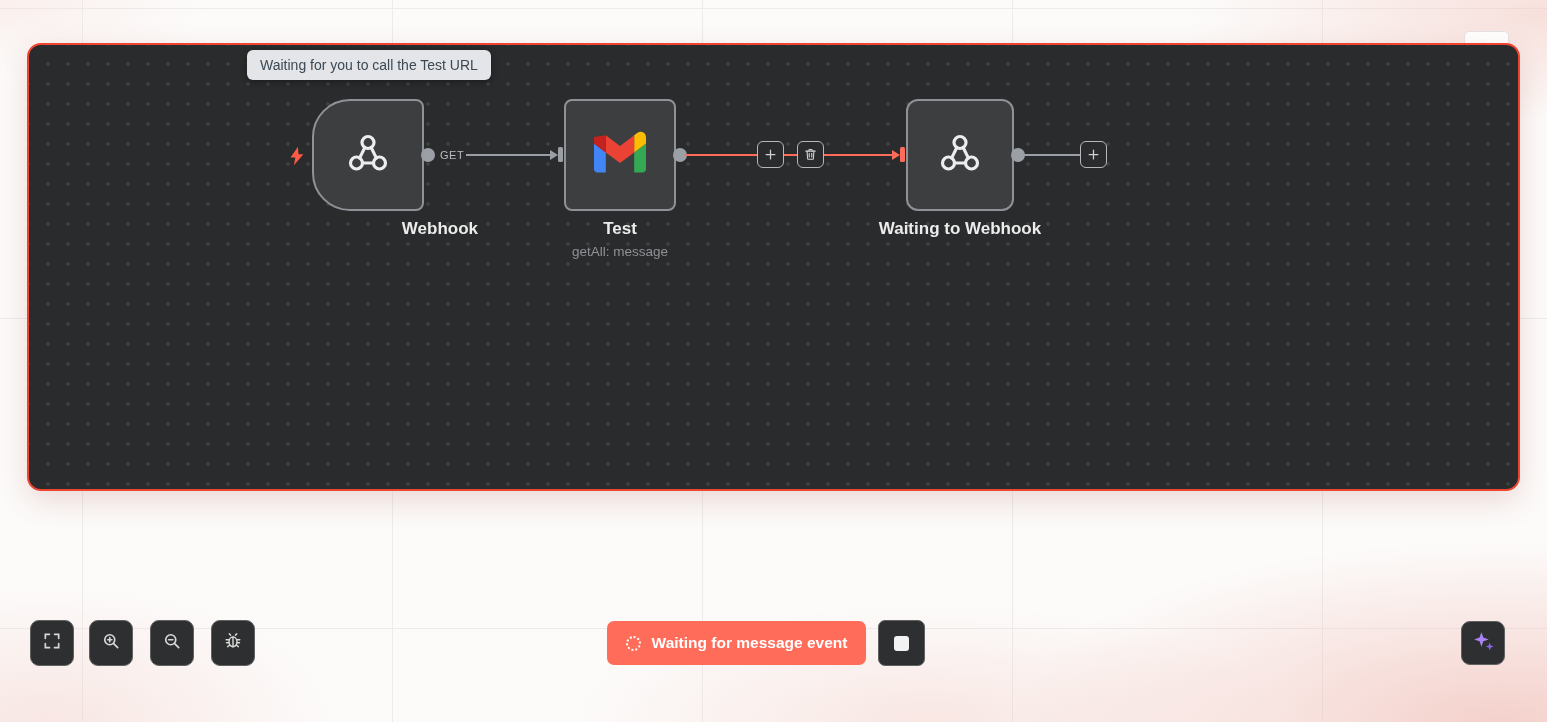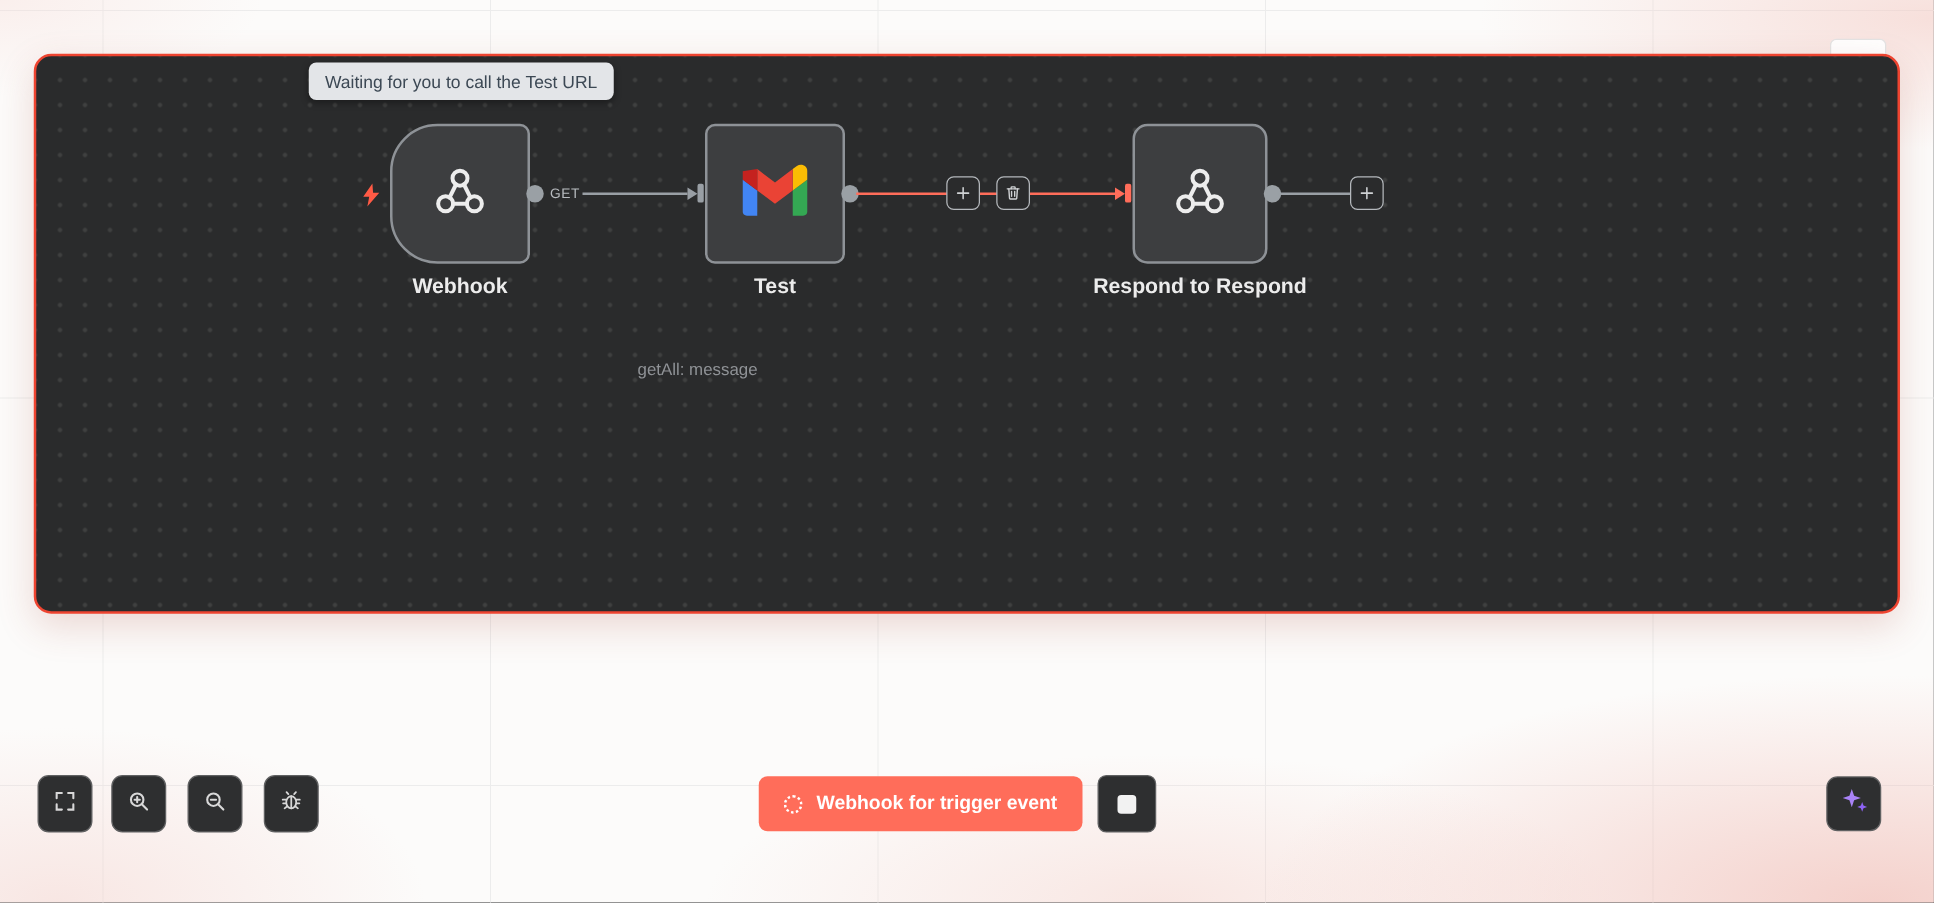--- a/index.html
+++ b/index.html
@@ -42,21 +42,21 @@
 
   
   .node {
     position:absolute; width:112px; height:112px;
     background:#3d3e40; border:2px solid #8e9297; border-radius:8px;
     display:flex; align-items:center; justify-content:center;
   }
   .node--trigger { border-radius:38px 8px 8px 38px; }
   .node--r12 { border-radius:12px; width:108px; }
   .node-label { position:absolute; text-align:center; color:#ececec; font-size:17px; font-weight:700; }
-  .node-sub   { position:absolute; color:#8f9296; font-size:13.5px;margin-top:44px; }
+  .node-sub   { position:absolute; text-align:center; color:#8f9296; font-size:13.5px; }
 
   .bolt { position:absolute; left:257px; top:96px; }
 
   
   .port { position:absolute; width:14px; height:14px; border-radius:50%; background:#9aa0a5; }
   .conn-label { position:absolute; color:#b8bcc0; font-size:11px; font-weight:400; letter-spacing:0.5px; }
   .conn-line { position:absolute; height:2px; background:#999fa5; }
   .conn-line--run { background:#ff6d5a; }
   .conn-arrow { position:absolute; width:0; height:0;
     border-top:5px solid transparent; border-bottom:5px solid transparent; border-left:8px solid #999fa5; }
@@ -113,21 +113,21 @@
       <svg viewBox="0 0 48 48" width="48" height="48" fill="none" stroke="#ededed" stroke-width="3.2" stroke-linecap="round">
         <circle cx="24" cy="13.5" r="6"></circle>
           <circle cx="12.5" cy="34" r="6"></circle>
           <circle cx="35.5" cy="34" r="6"></circle>
         <path d="M20.9 18.4 L15.6 29.1"></path>
           <path d="M27.1 18.4 L32.4 29.1"></path>
           <path d="M18.6 34 L29.4 34"></path>
       </svg>
     </span>
   </div>
-  <div class="node-label" style="left:229px; top:174px; width:220px;">Webhook</div>
+  <div class="node-label" style="left:229px; top:174px; width:220px;text-align:right;">Webhook</div>
 
   <div class="port" style="left:392px; top:103px;"></div>
   <div class="conn-label" style="left:411px; top:104px;">GET</div>
   <div class="conn-line" style="left:437px; top:109px; width:84px;"></div>
   <div class="conn-arrow" style="left:521px; top:105px;"></div>
   <div class="conn-bar" style="left:529px; top:102px;"></div>
 
   <div class="node" style="left:535px; top:54px;">
     <span>
       <svg viewBox="0 0 24 24" width="52" height="52">
@@ -165,21 +165,21 @@
       <svg viewBox="0 0 48 48" width="48" height="48" fill="none" stroke="#ededed" stroke-width="3.2" stroke-linecap="round">
         <circle cx="24" cy="13.5" r="6"></circle>
           <circle cx="12.5" cy="34" r="6"></circle>
           <circle cx="35.5" cy="34" r="6"></circle>
         <path d="M20.9 18.4 L15.6 29.1"></path>
           <path d="M27.1 18.4 L32.4 29.1"></path>
           <path d="M18.6 34 L29.4 34"></path>
       </svg>
     </span>
   </div>
-  <div class="node-label" style="left:801px; top:174px; width:260px;">Respond to Respond</div>
+  <div class="node-label" style="left:801px; top:174px; width:260px;">Waiting to Webhook</div>
 
   <div class="port" style="left:982px; top:103px;"></div>
   <div class="conn-line" style="left:994px; top:109px; width:57px;"></div>
   <div class="sq-btn" style="left:1051px; top:96px;">
     <svg viewBox="0 0 24 24" width="15" height="15" fill="none" stroke="#cfd2d4" stroke-width="2" stroke-linecap="round">
         <path d="M12 5v14M5 12h14"></path>
       </svg>
   </div>
 
   <div class="ctl-btn" style="left:1px; top:575px;">
@@ -216,21 +216,21 @@
         <ellipse cx="12" cy="13" rx="4.8" ry="5.8"></ellipse>
           <path d="M12 7.2V18.8"></path>
         <path d="M9.2 5.2 7.5 3.2M14.8 5.2 16.5 3.2"></path>
         <path d="M7.2 10.5H3.8M7.2 14H4.2M8.2 16.8 5.6 18.8M16.8 10.5h3.4M16.8 14h3M15.8 16.8 18.4 18.8"></path>
       </svg>
     </span>
   </div>
 
   <button class="status-btn">
     <span class="spinner"></span>
-    <span>Webhook for trigger event</span>
+    <span>Waiting for message event</span>
   </button>
   <div class="stop-btn">
     <span class="stop-square"></span>
   </div>
 
   <div class="assist-btn">
     <span>
       <svg viewBox="0 0 24 24" width="25" height="25">
         <path fill="#a983f7" d="M10 3l1.8 5.2L17 10l-5.2 1.8L10 17l-1.8-5.2L3 10l5.2-1.8z"></path>
         <path fill="#8d63f3" d="M18 13l1 2.8 2.8 1-2.8 1-1 2.8-1-2.8-2.8-1 2.8-1z"></path>

